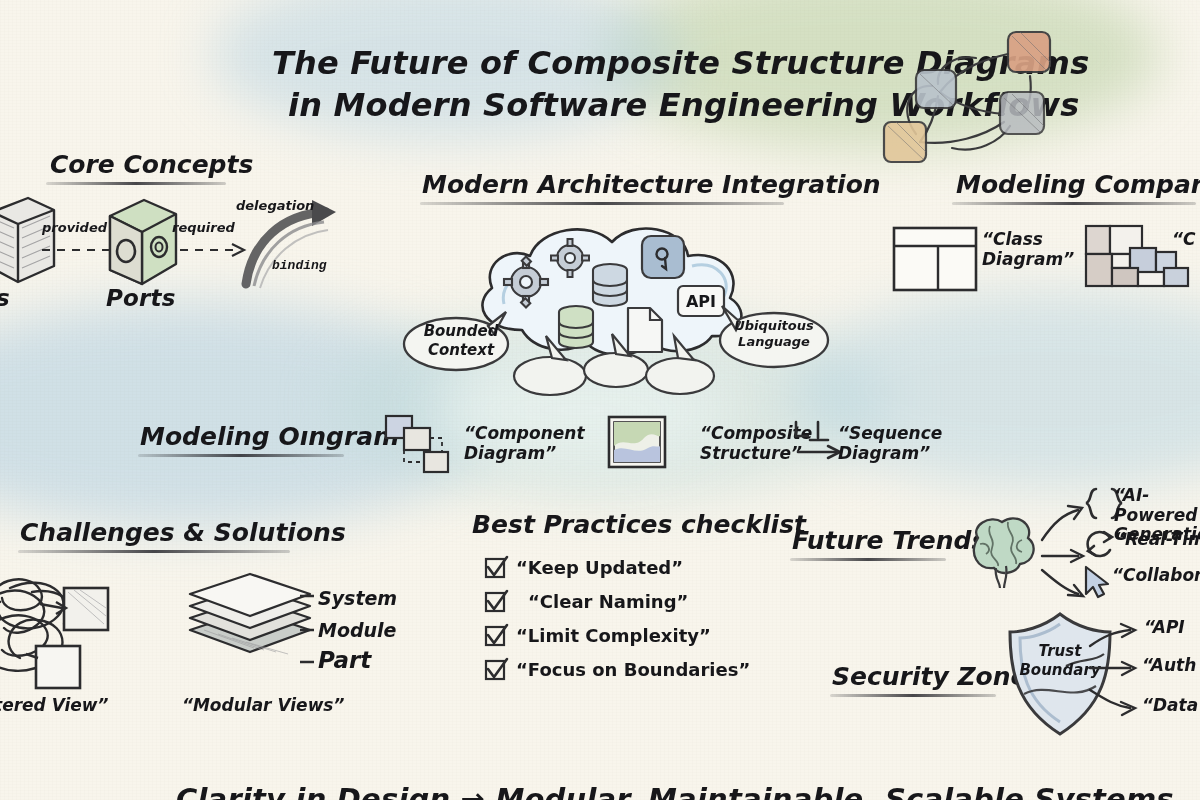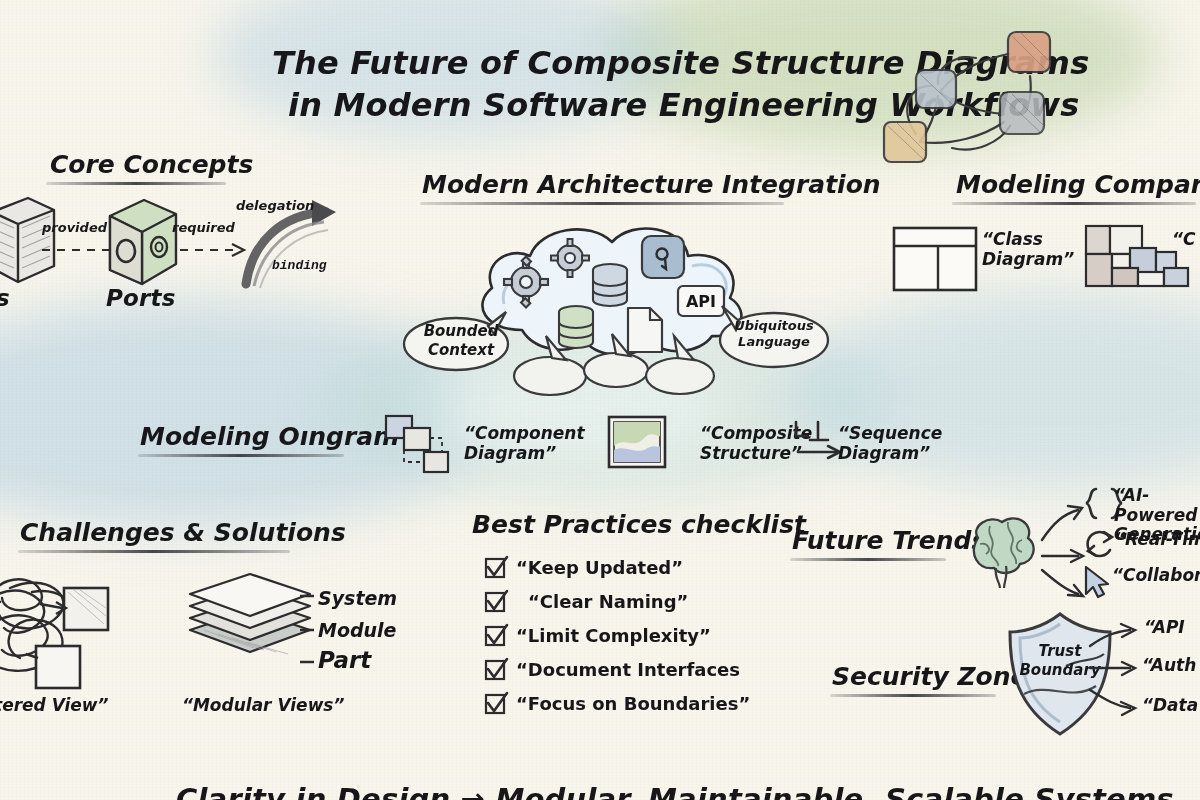--- a/index.html
+++ b/index.html
@@ -325,27 +325,20 @@
         <rect x="2" y="3" width="18" height="18" fill="none" stroke="#2c2c2e" stroke-width="2.2"></rect>
         <path d="M4 11 L10 19 L23 1" fill="none" stroke="#2c2c2e" stroke-width="2.6" stroke-linecap="round"></path>
       </svg>
       <span class="ink chk" style="position:static;">“Limit Complexity”</span>
     </div>
     <div style="display:flex;align-items:center;gap:10px;height:34px;">
       <svg width="22" height="22">
         <rect x="2" y="3" width="18" height="18" fill="none" stroke="#2c2c2e" stroke-width="2.2"></rect>
         <path d="M4 11 L10 19 L23 1" fill="none" stroke="#2c2c2e" stroke-width="2.6" stroke-linecap="round"></path>
       </svg>
-      <span class="ink chk" style="position:static;">“Document Interfaces</span>
-    </div>
-    <div style="display:flex;align-items:center;gap:10px;height:34px;">
-      <svg width="22" height="22">
-        <rect x="2" y="3" width="18" height="18" fill="none" stroke="#2c2c2e" stroke-width="2.2"></rect>
-        <path d="M4 11 L10 19 L23 1" fill="none" stroke="#2c2c2e" stroke-width="2.6" stroke-linecap="round"></path>
-      </svg>
       <span class="ink chk" style="position:static;">“Focus on Boundaries”</span>
     </div>
   </div>
 
   <div class="ink hdr" style="left:792px;top:526px;">Future Trends</div>
   <div class="underline" style="left:790px;top:558px;width:156px;"></div>
 
   <svg style="position:absolute;left:956px;top:508px;" width="86" height="84" viewBox="0 0 86 84">
     <path d="M22 30 C14 18, 34 6, 46 14 C60 4, 78 16, 72 30 C82 38, 78 54, 64 56
              C60 66, 44 68, 38 60 C22 62, 12 46, 22 30 Z" fill="#bfd9c5" stroke="#3a3a3c" stroke-width="2.3"></path>

